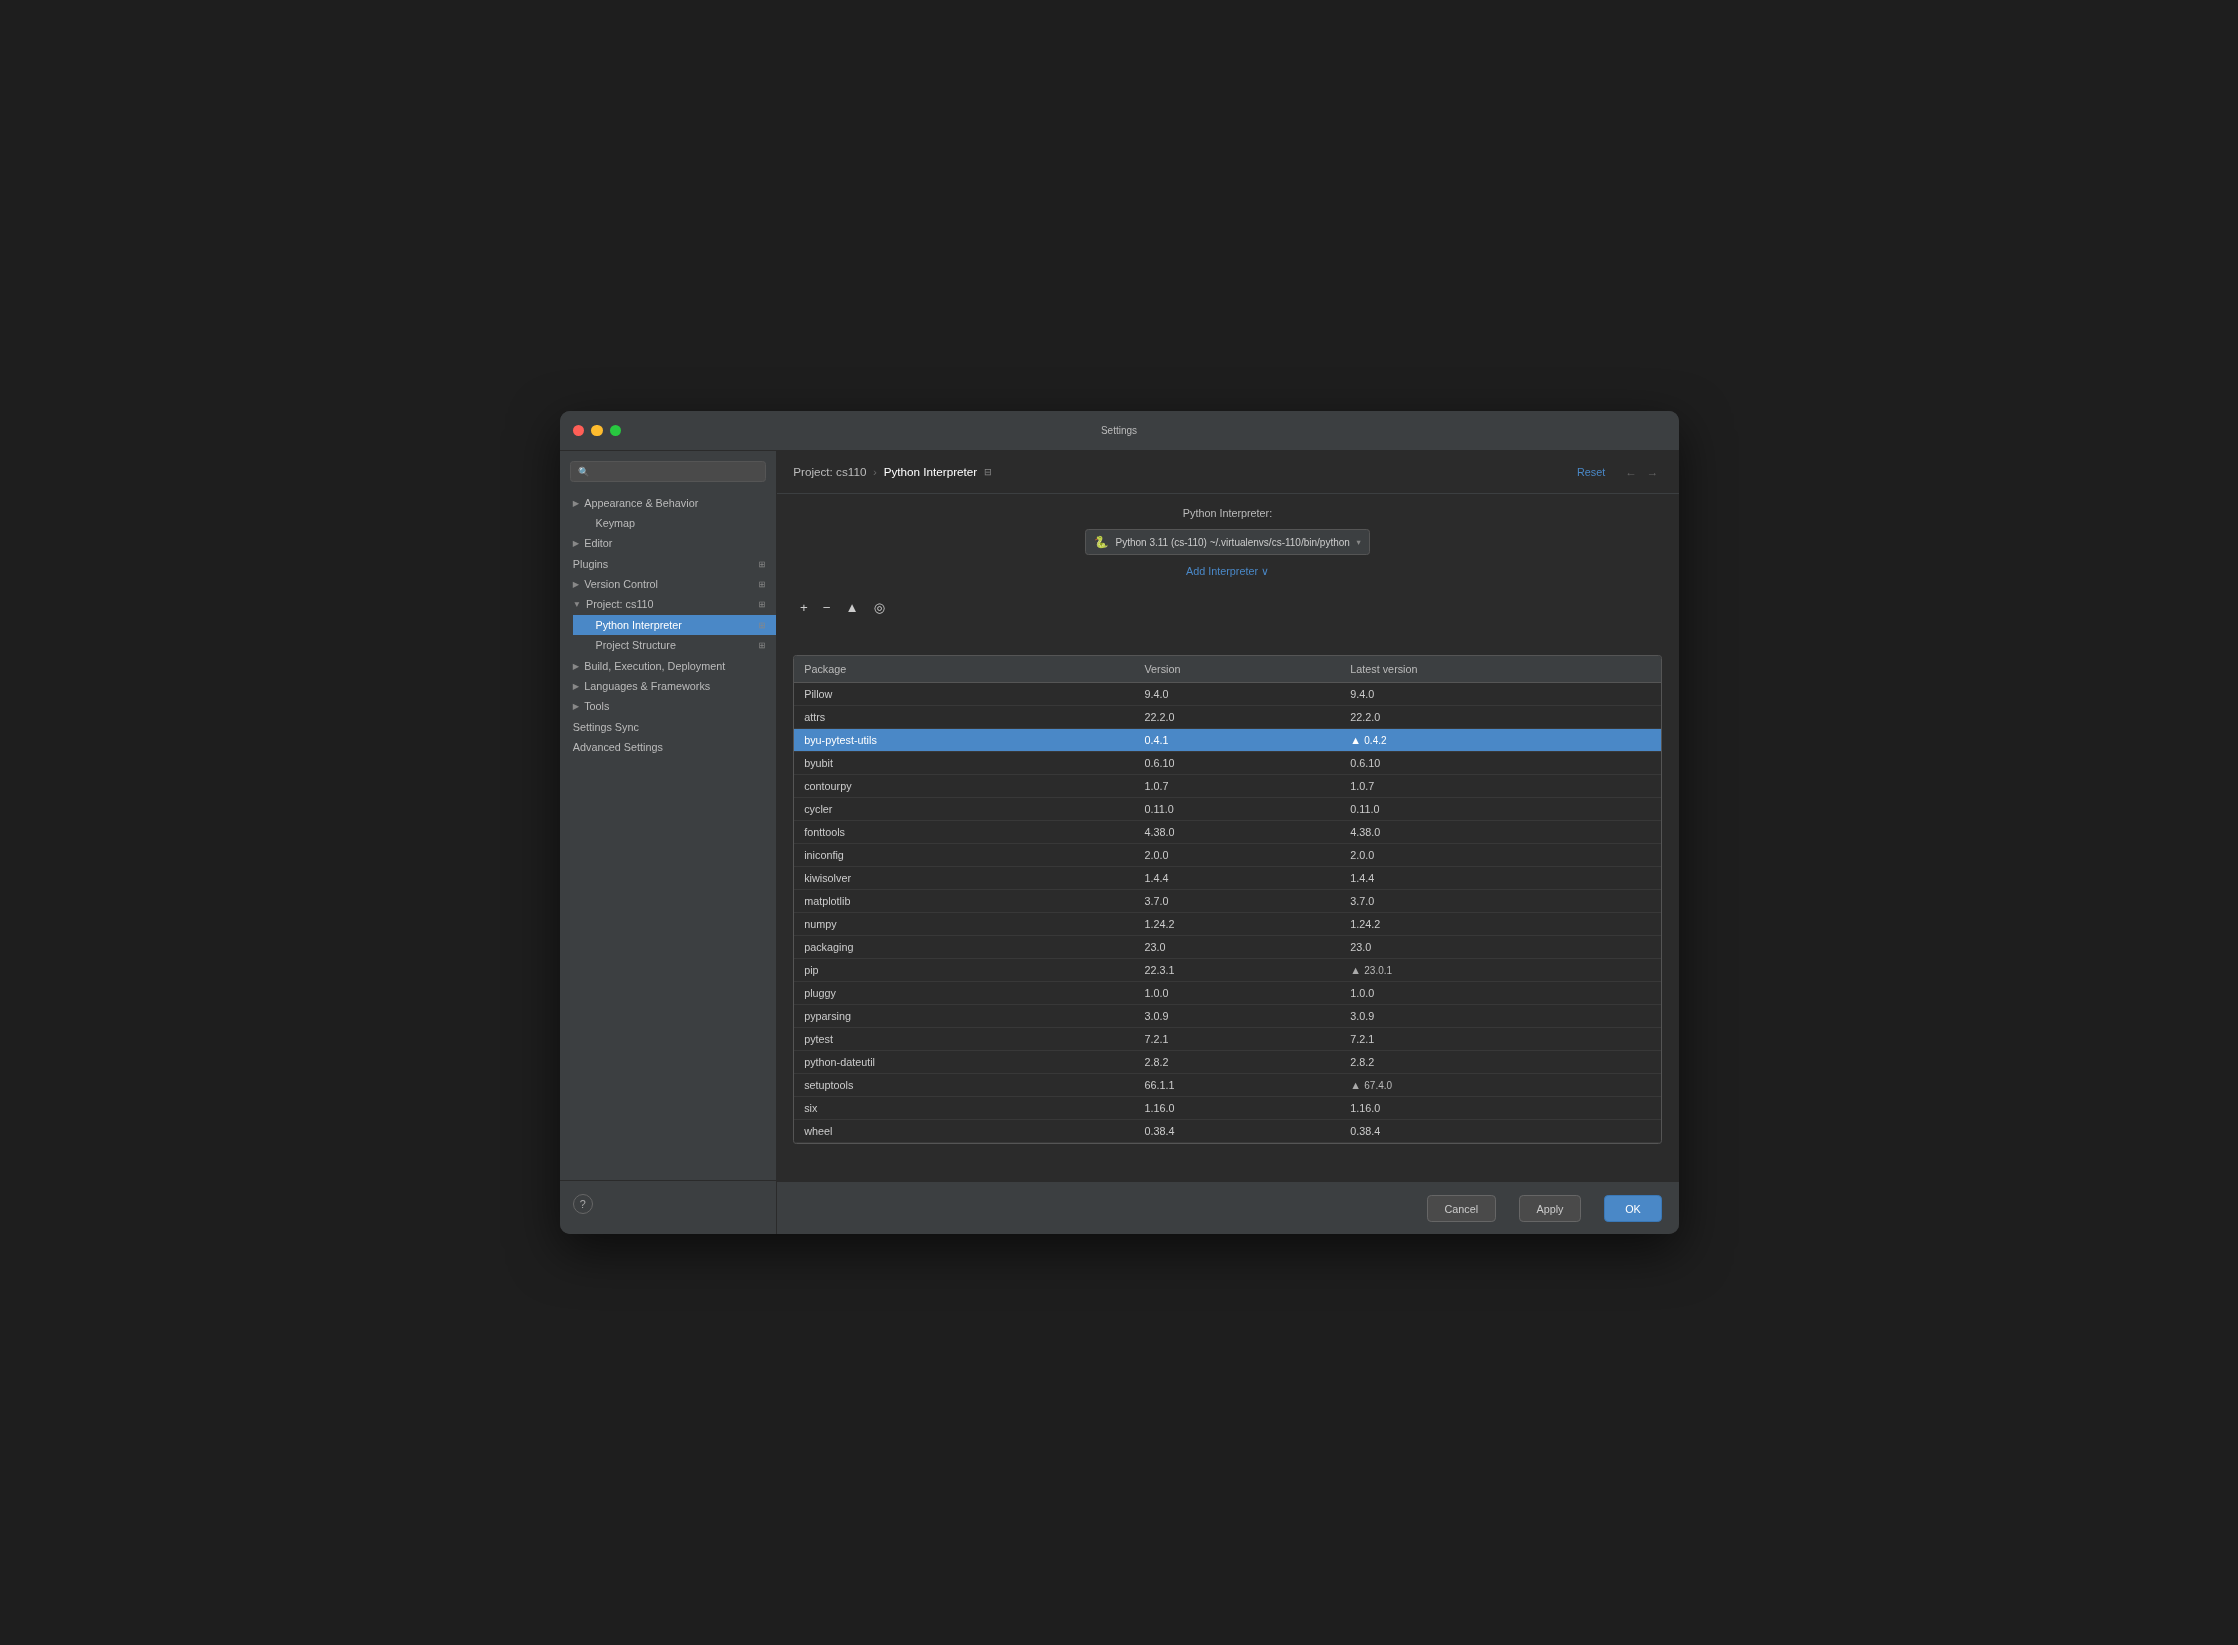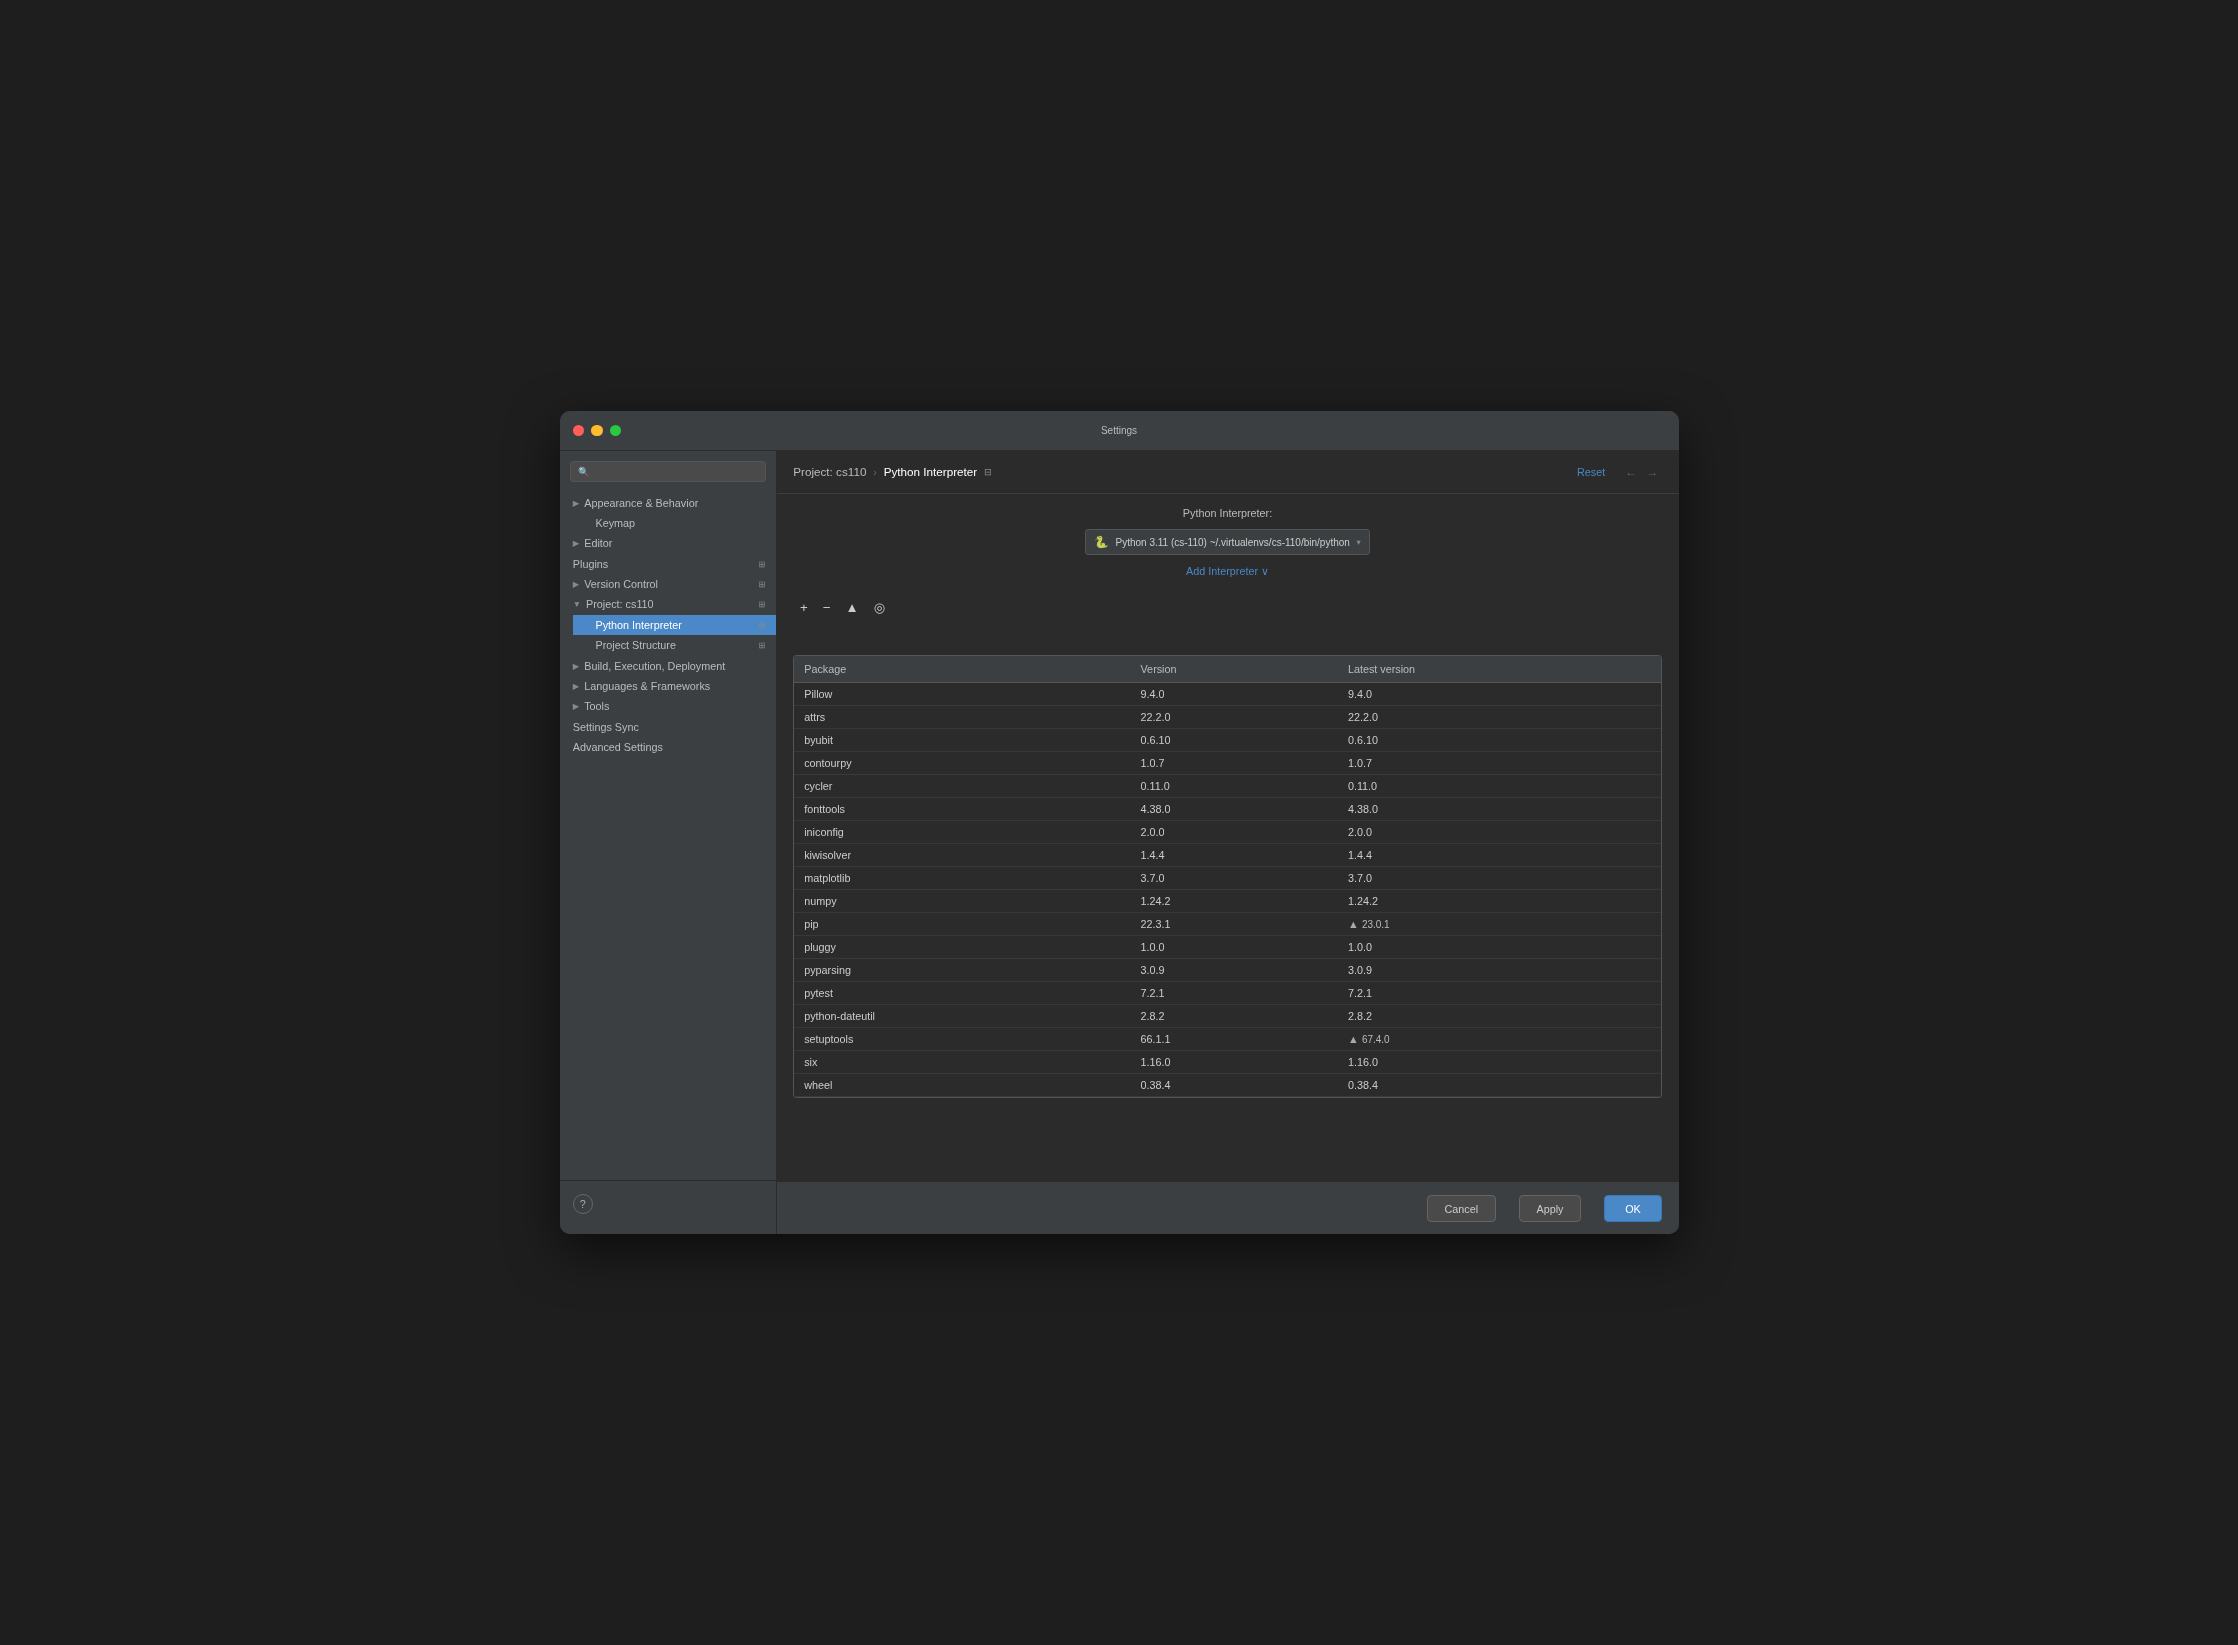--- a/index.html
+++ b/index.html
@@ -455,20 +455,25 @@
             <tr>
                   <td>Pillow</td>
                   <td>9.4.0</td>
                   <td>9.4.0</td>
                 </tr>
                 <tr>
                   <td>attrs</td>
                   <td>22.2.0</td>
                   <td>22.2.0</td>
                 </tr>
+                <tr class="selected">
+                  <td>byu-pytest-utils</td>
+                  <td>0.4.1</td>
+                  <td><span class="upgrade-arrow selected">▲</span><span class="upgrade-indicator selected">0.4.2</span></td>
+                </tr>
                 <tr>
                   <td>byubit</td>
                   <td>0.6.10</td>
                   <td>0.6.10</td>
                 </tr>
                 <tr>
                   <td>contourpy</td>
                   <td>1.0.7</td>
                   <td>1.0.7</td>
                 </tr>
@@ -494,20 +499,25 @@
                 </tr>
                 <tr>
                   <td>matplotlib</td>
                   <td>3.7.0</td>
                   <td>3.7.0</td>
                 </tr>
                 <tr>
                   <td>numpy</td>
                   <td>1.24.2</td>
                   <td>1.24.2</td>
+                </tr>
+                <tr>
+                  <td>packaging</td>
+                  <td>23.0</td>
+                  <td>23.0</td>
                 </tr>
                 <tr>
                   <td>pip</td>
                   <td>22.3.1</td>
                   <td><span class="upgrade-arrow ">▲</span><span class="upgrade-indicator ">23.0.1</span></td>
                 </tr>
                 <tr>
                   <td>pluggy</td>
                   <td>1.0.0</td>
                   <td>1.0.0</td>

